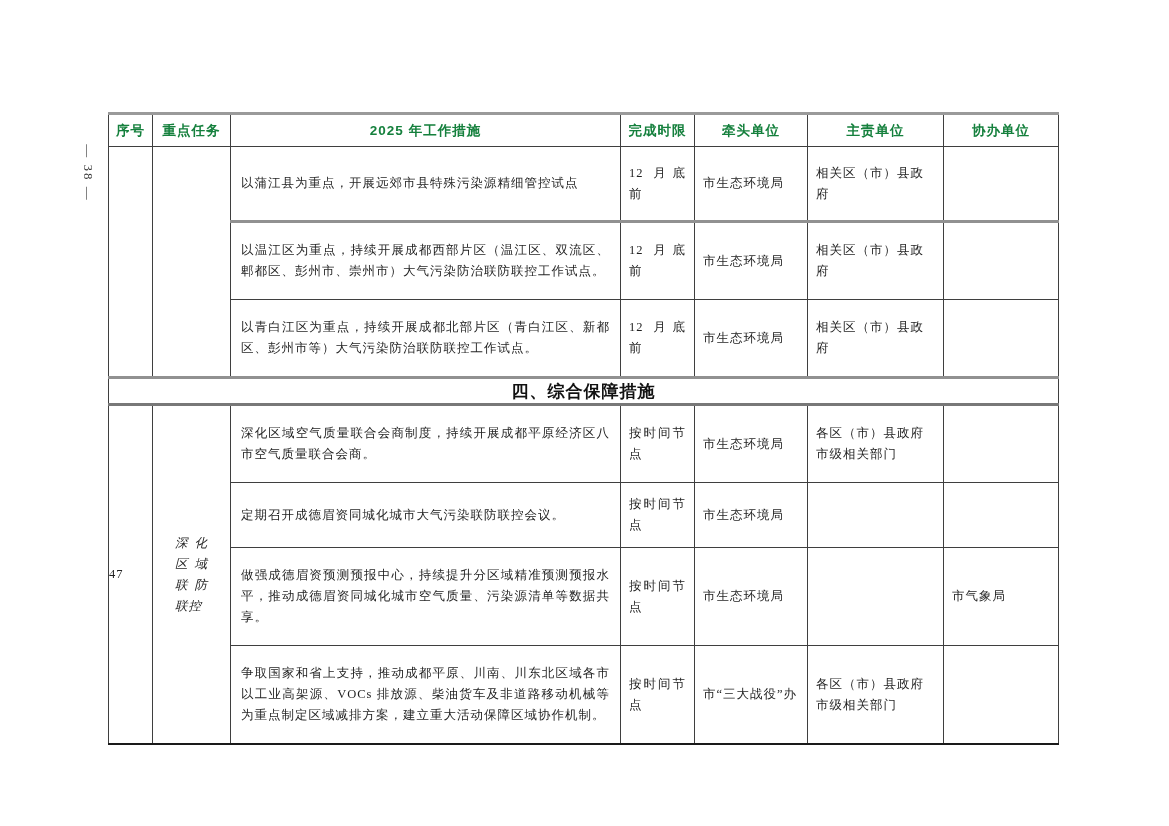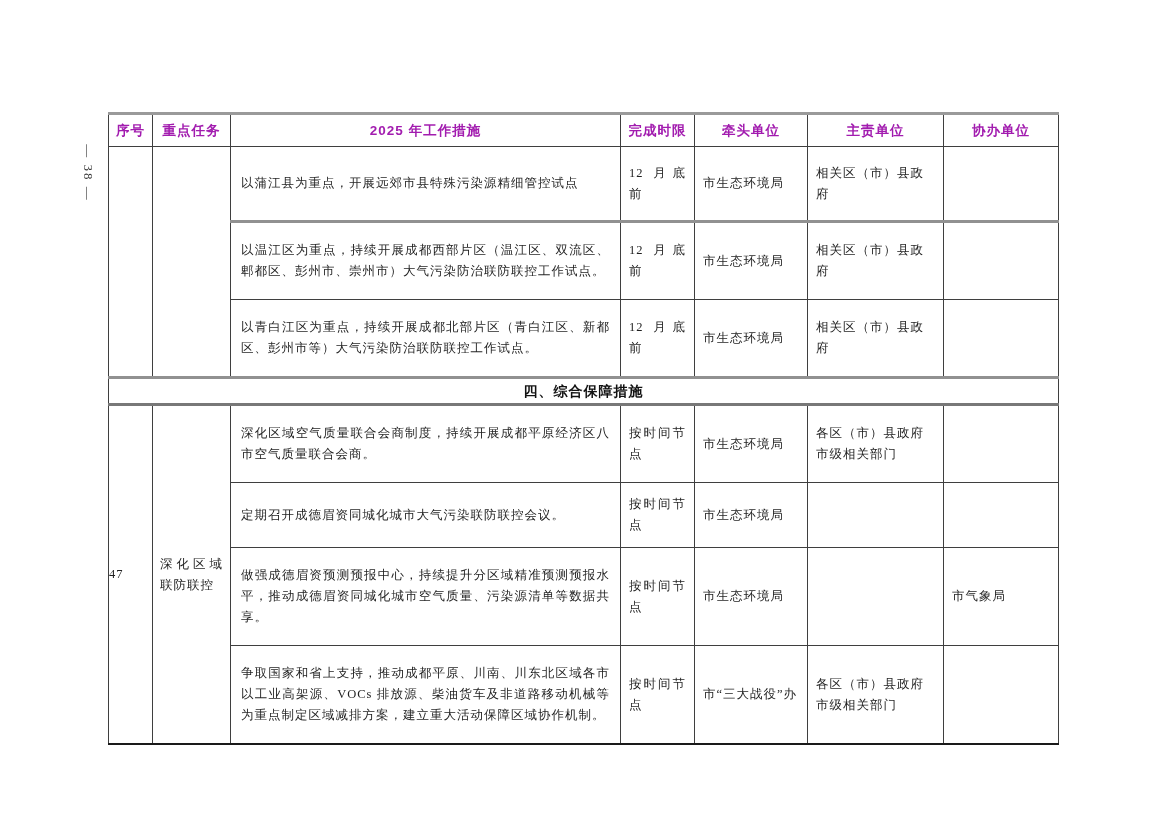--- a/index.html
+++ b/index.html
@@ -41,36 +41,36 @@
   table.doc th, table.doc td {
     border: 1px solid #3f3f3f;
     vertical-align: middle;
     overflow: hidden;
   }
   table.doc th {
     font-family: "Liberation Sans", "DejaVu Sans", sans-serif;
     font-weight: bold;
     font-size: 13.5px;
     letter-spacing: 1px;
-    color: #a21caf;
+    color: #15803d;
   }
   table.doc td {
     font-size: 12.5px;
     line-height: 21px;
     letter-spacing: 1px;
   }
   td.measure { text-align: justify; padding: 17px 10px; }
   td.deadline { text-align: justify; padding: 11px 8px; }
   td.unit { text-align: left; padding: 3px 8px; white-space: pre-line; letter-spacing: 0.5px; }
   td.centered { text-align: left; }
-  td.task { text-align: justify; padding: 3px 7px; }
+  td.task { text-align: justify; padding: 3px 22px; font-style: italic; }
   tr.section-row td {
     font-family: "Liberation Sans", "DejaVu Sans", sans-serif;
     font-weight: bold;
-    font-size: 14px;
+    font-size: 17px;
     text-align: center;
     letter-spacing: 1px;
     border-top: 3px solid #969696;
     border-bottom: 3px solid #787878;
     color: #111;
   }
   .grayb { border-bottom: 3px solid #919191 !important; }
 </style>
 </head>
 <body>

